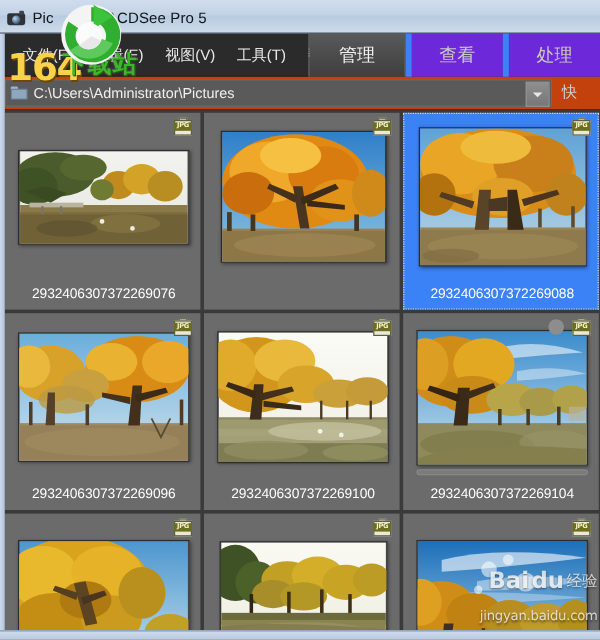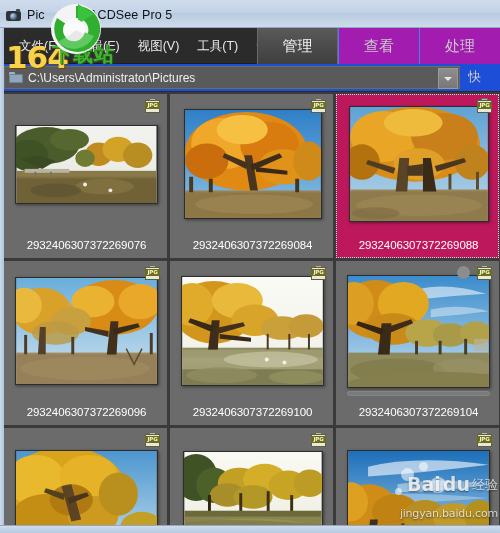--- a/index.html
+++ b/index.html
@@ -100,38 +100,38 @@
     display: flex;
     align-items: stretch;
   }
   .tab {
     width: 81px;
     display: flex;
     align-items: center;
     justify-content: center;
     font-size: 15px;
     color: #c9c9c9;
-    background: #a21caf;
-    border-left: 1px solid #3b82f6;
+    background: #6d28d9;
+    border-left: 5px solid #3b82f6;
     box-sizing: border-box;
     cursor: default;
   }
   .tab.active {
     background: linear-gradient(to bottom, #5a5a5a 0%, #4a4a4a 55%, #3f3f3f 100%);
     color: #f2f2f2;
     border-left: 1px solid #6a6a6a;
     border-right: 1px solid #6a6a6a;
   }
 
   
   .pathbar {
     position: absolute;
     left: 0; top: 64px;
     width: 500px; height: 28px;
-    background: #1d4ed8;
+    background: #c2410c;
     border-bottom: 1px solid #2a2a2a;
     box-sizing: border-box;
   }
   .path-inner {
     position: absolute;
     left: 4px; top: 2px;
     width: 456px; height: 23px;
     background: #5a5a5a;
     border: 1px solid #6b6b6b;
     box-sizing: border-box;
@@ -211,21 +211,21 @@
     width: 163px;
     height: 164px;
     background: #6b6b6b;
     box-sizing: border-box;
     position: relative;
     cursor: default;
     border: 1px solid transparent;
   }
   .cell.selected {
     border: 1px dotted #d8d8d8;
-    background: #be185d;
+    background: #3b82f6;
   }
   .thumb-area {
     position: absolute;
     left: 0; top: 8px;
     width: 163px;
     height: 122px;
     display: flex;
     align-items: center;
     justify-content: center;
   }
@@ -530,21 +530,20 @@
             <path d="M66 56 L96 44 L99 48 L68 62 Z" fill="#3e2c1a"></path>
             <path d="M64 54 L40 44 L38 48 L62 60 Z" fill="#45311d"></path>
             <path d="M72 58 L104 62 L104 66 L72 63 Z" fill="#3a2918"></path>
             <rect x="4" y="68" width="4" height="16" fill="#4a3a22"></rect>
             <rect x="24" y="70" width="4" height="14" fill="#44351f"></rect>
             <rect x="112" y="70" width="4" height="14" fill="#44351f"></rect>
             <rect y="84" width="138" height="26" fill="#8d7747"></rect>
             <ellipse cx="70" cy="96" rx="60" ry="10" fill="#a28b55" opacity=".6"></ellipse>
           </svg>
         </div>
-        <div class="caption">2932406307372269084</div>
       </div>
 
       <div class="cell selected">
         <div class="badge-jpg">
           <span class="clip"></span>
             <span class="sheet"></span>
           <span class="band">
               <span>JPG</span>
             </span>
         </div>

